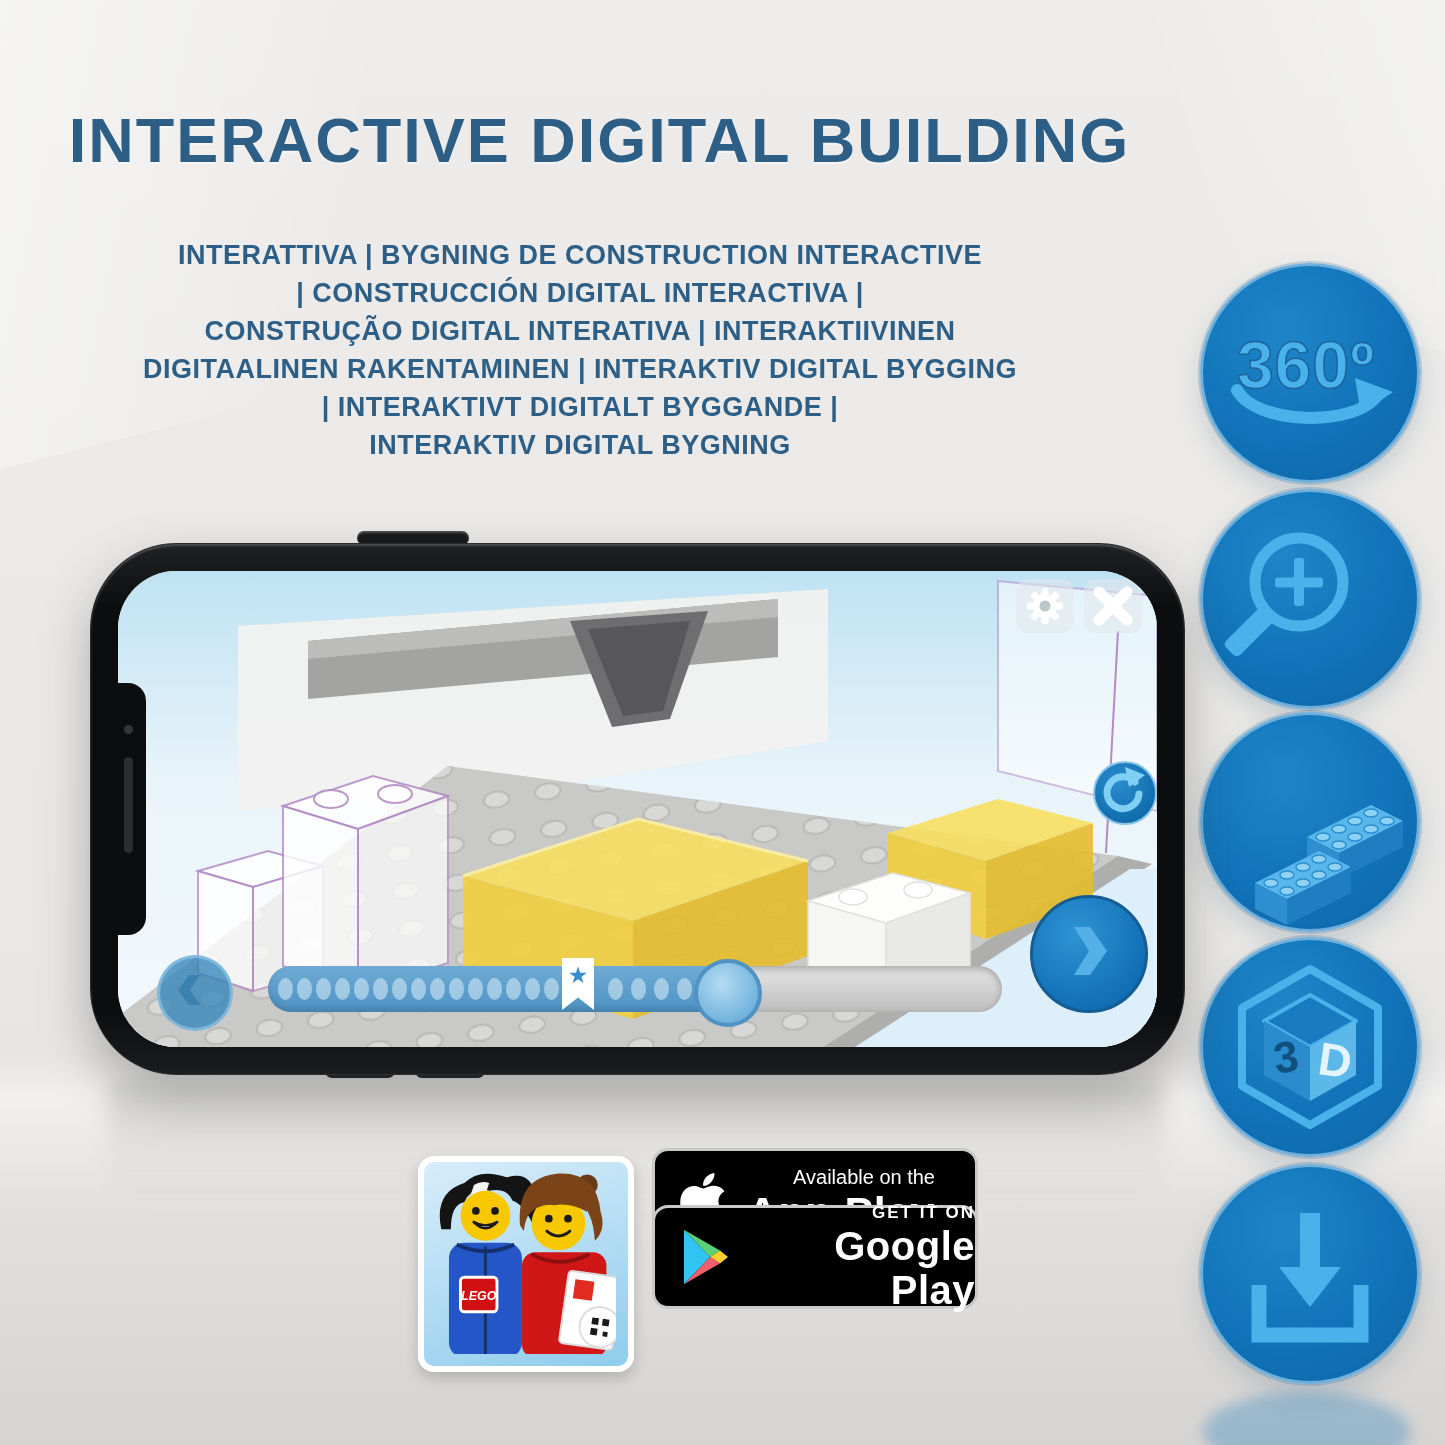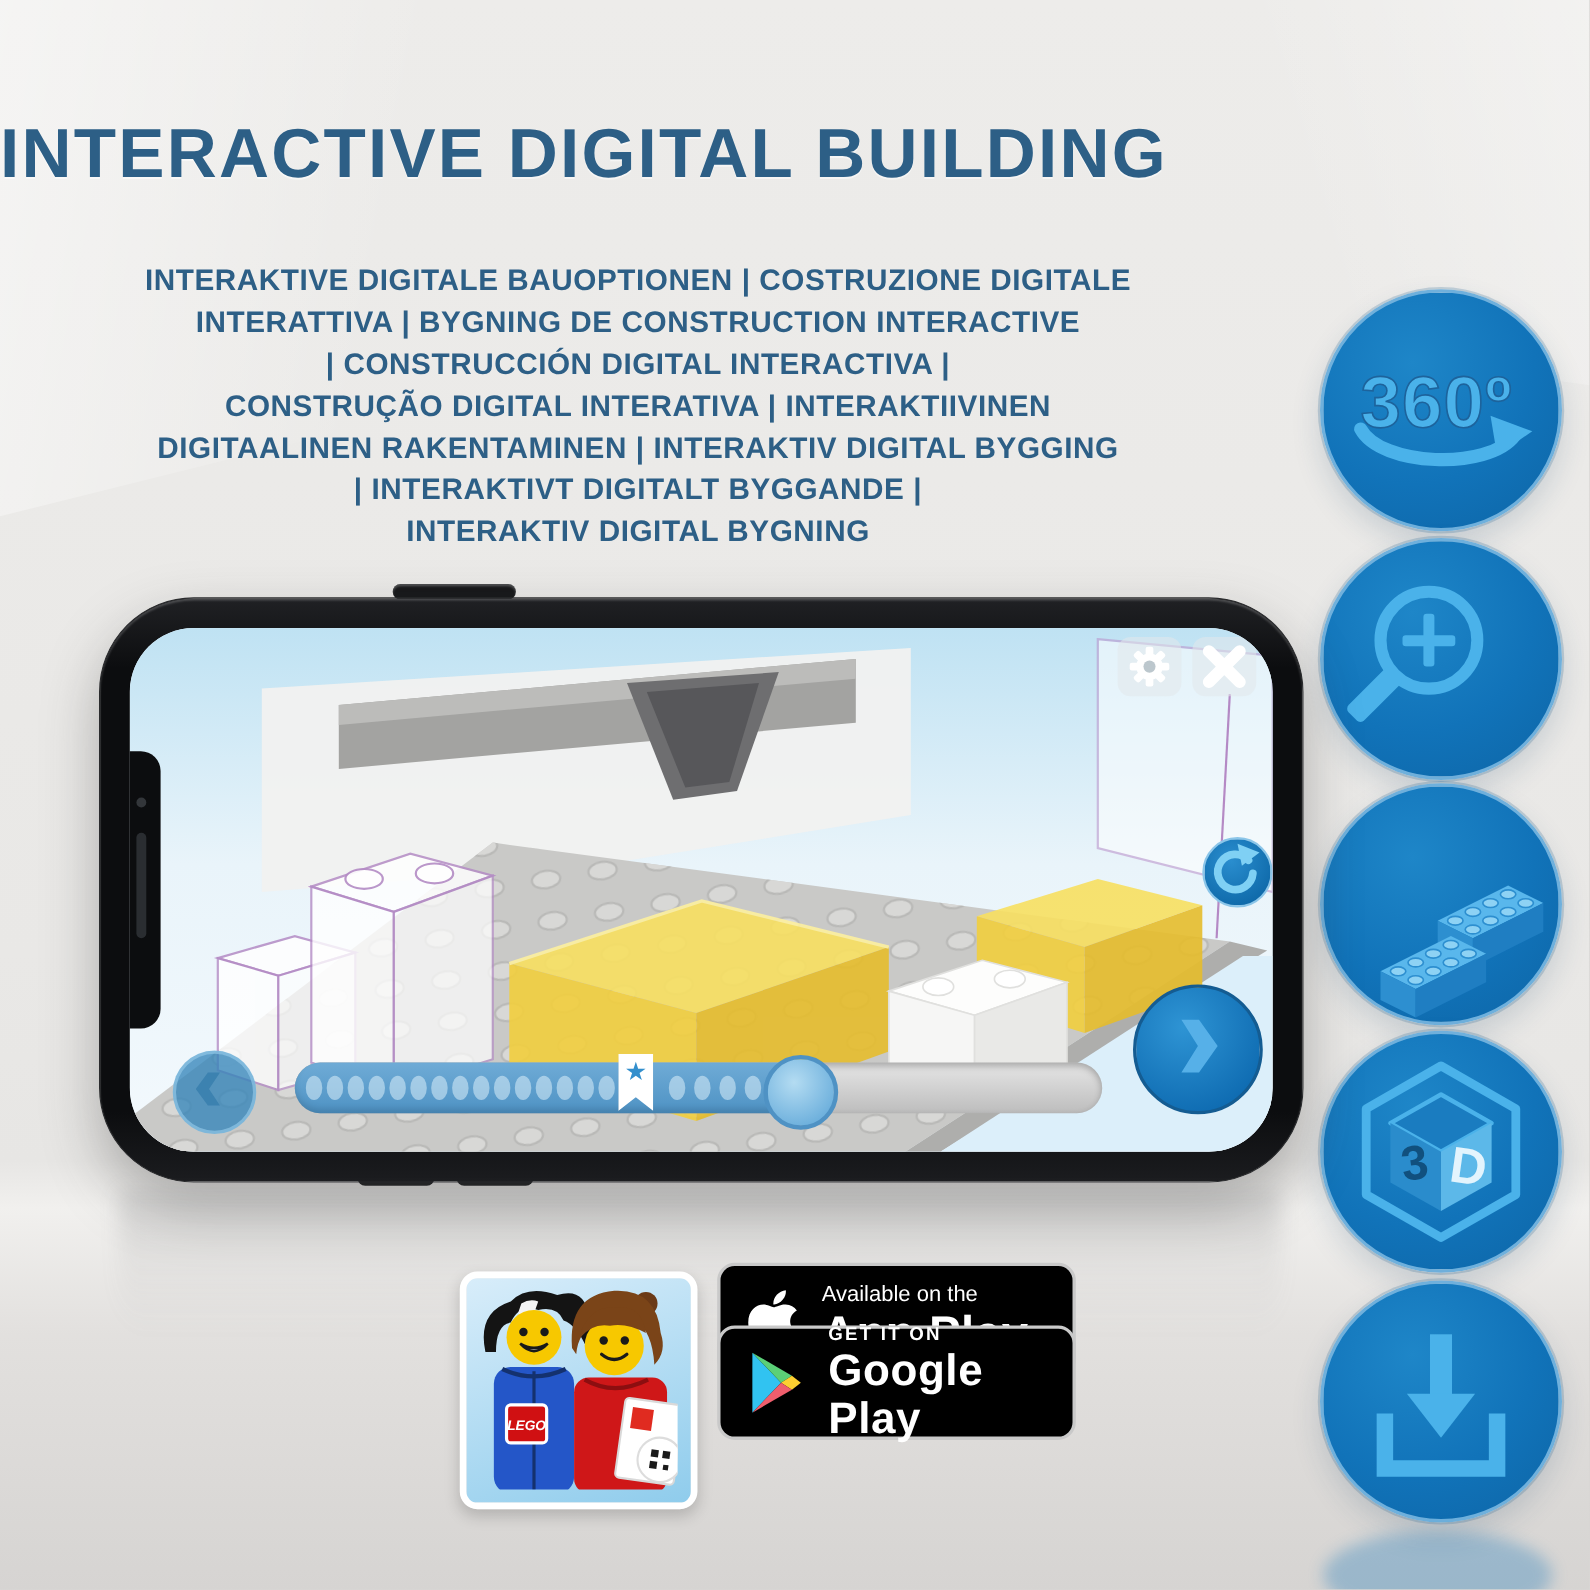--- a/index.html
+++ b/index.html
@@ -8,21 +8,21 @@
     font-family:"Liberation Sans",sans-serif;
     background:linear-gradient(180deg,#edecea 0%,#e9e8e6 60%,#e7e6e4 73%,#f1f0ee 76%,#e2e0de 84%,#d6d4d2 100%);
   }
   .streak1{position:absolute;left:-260px;top:-220px;width:1000px;height:620px;
     background:linear-gradient(115deg,rgba(255,255,255,.85),rgba(255,255,255,0) 62%);
     transform:rotate(-14deg);}
   .streak2{position:absolute;right:-150px;top:-80px;width:700px;height:400px;
     background:linear-gradient(245deg,rgba(255,255,255,.5),rgba(255,255,255,0) 60%);
     transform:rotate(8deg);}
 
-  .title{position:absolute;left:0;top:104px;width:1199px;text-align:left;
+  .title{position:absolute;left:0;top:104px;width:1199px;text-align:center;
     font-size:63px;font-weight:bold;letter-spacing:2px;color:#2d5f86;
     text-shadow:0 2px 0 rgba(255,255,255,.5);}
   .subtitle{position:absolute;left:0;top:236px;width:1160px;text-align:center;
     font-size:27px;font-weight:bold;letter-spacing:.5px;line-height:38px;color:#2d5f86;}
   .subtitle div{white-space:nowrap;}
 
   
   .fc{position:absolute;left:1200px;width:214px;height:214px;border-radius:50%;
     background:radial-gradient(circle at 38% 30%,#1e86c8 0%,#1173b9 55%,#0d65a6 100%);
     border:3px solid #6fb0dc;box-shadow:0 0 0 2px rgba(20,90,140,.2),0 12px 26px rgba(40,80,110,.18);}
@@ -78,37 +78,36 @@
 
   
   .lego-icon{position:absolute;left:418px;top:1156px;width:204px;height:204px;border-radius:16px;
     border:6px solid #fff;overflow:hidden;background:linear-gradient(160deg,#d8edfa,#8fccec);
     box-shadow:0 6px 14px rgba(0,0,0,.18);}
   .badge{position:absolute;left:652px;width:320px;height:98px;background:#000;border-radius:16px;
     border:3px solid #c9c9c9;display:flex;align-items:center;color:#fff;}
   .badge-appstore{top:1148px;}
   .badge-gplay{top:1205px;}
   .badge .blogo{margin-left:22px;flex:0 0 auto;}
-  .badge .btxt{margin-left:18px;display:flex;flex-direction:column;}
+  .badge .btxt{margin-left:18px;display:flex;flex-direction:column;text-align:right;}
   .as-tag{font-size:20px;line-height:24px;}
   .as-name{font-size:43px;line-height:46px;font-weight:bold;letter-spacing:.5px;}
   .gp-tag{font-size:17px;line-height:22px;letter-spacing:2px;font-weight:bold;}
   .gp-name{font-size:40px;line-height:44px;font-weight:bold;letter-spacing:.5px;}
 </style>
 </head>
 <body>
 
 <div class="stage">
   <div class="streak1"></div>
   <div class="streak2"></div>
 
   <div class="title">INTERACTIVE DIGITAL BUILDING</div>
 
   <div class="subtitle">
-    <div>INTERAKTIVE DIGITALE BAUOPTIONEN | COSTRUZIONE DIGITALE</div>
     <div>INTERATTIVA | BYGNING DE CONSTRUCTION INTERACTIVE</div>
     <div>| CONSTRUCCIÓN DIGITAL INTERACTIVA |</div>
     <div>CONSTRUÇÃO DIGITAL INTERATIVA | INTERAKTIIVINEN</div>
     <div>DIGITAALINEN RAKENTAMINEN | INTERAKTIV DIGITAL BYGGING</div>
     <div>| INTERAKTIVT DIGITALT BYGGANDE |</div>
     <div>INTERAKTIV DIGITAL BYGNING</div>
   </div>
 
   <div class="fc" style="top:263px">
     <svg width="214" height="214" viewBox="0 0 214 214">

